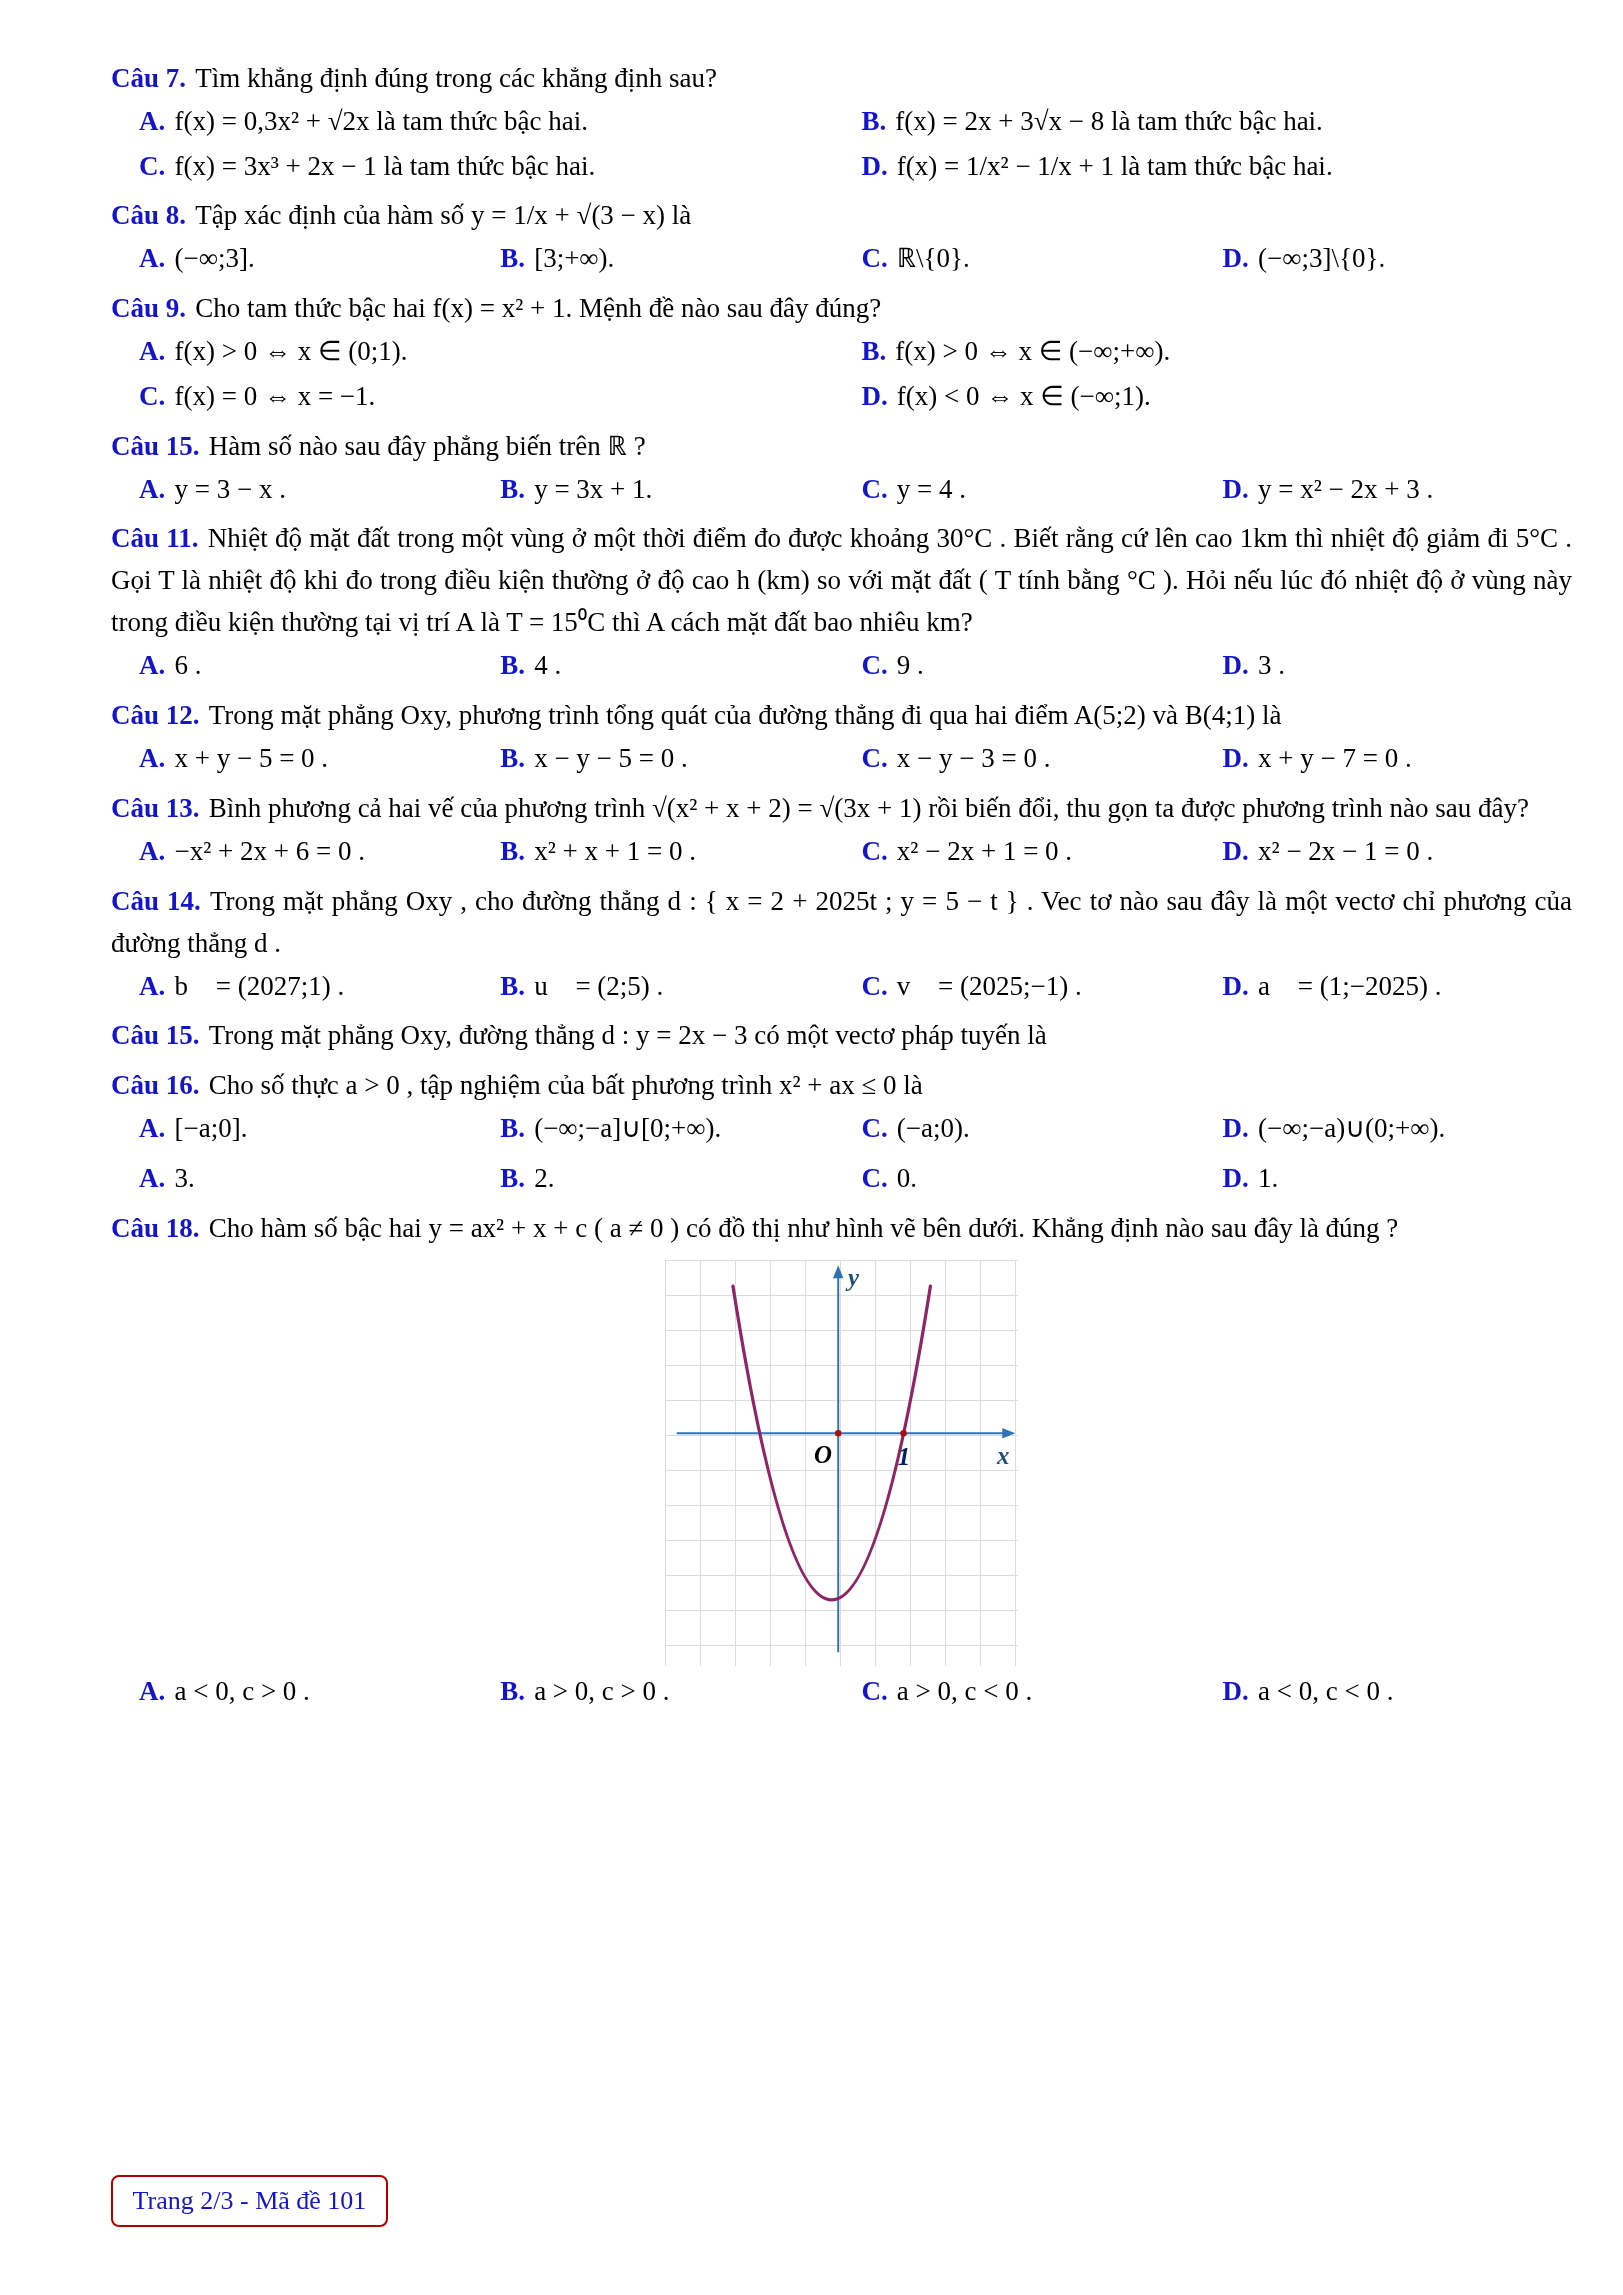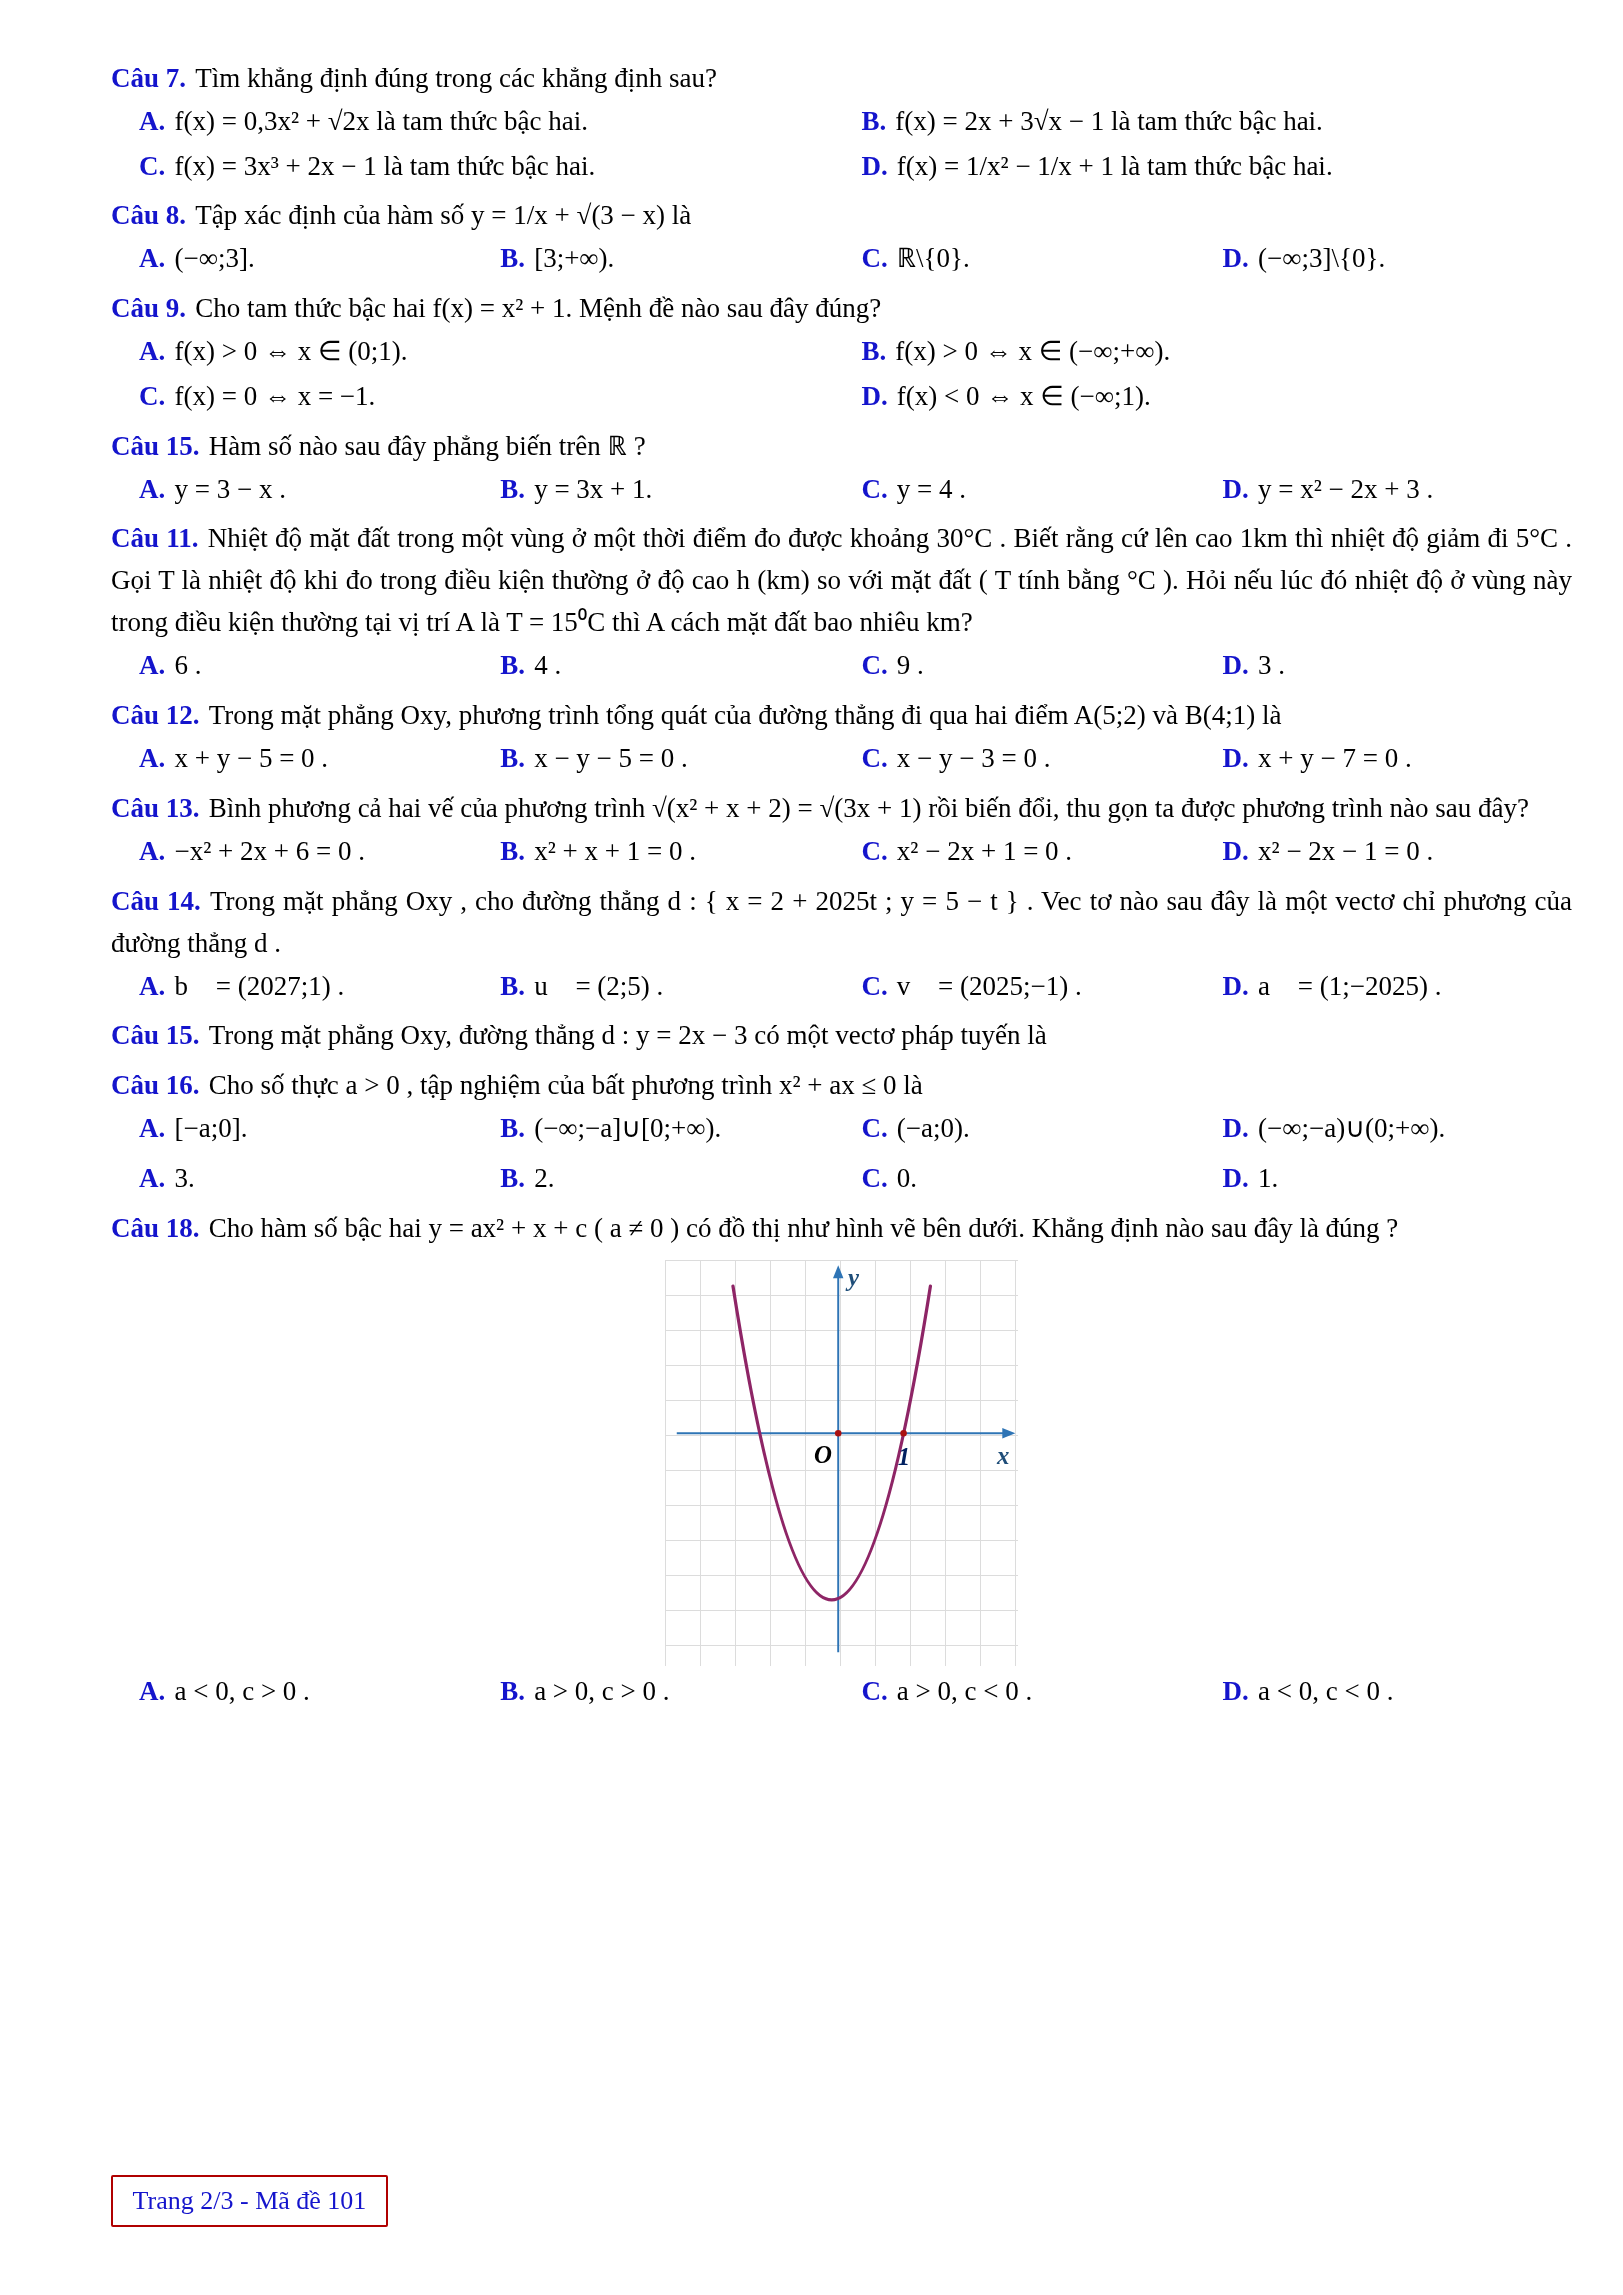--- a/index.html
+++ b/index.html
@@ -27,35 +27,35 @@
   .graph-grid {
     position: absolute; inset: 0;
     background-image:
       repeating-linear-gradient(to right, #dcdcdc 0, #dcdcdc 0.7px, transparent 0.7px, transparent 35px),
       repeating-linear-gradient(to bottom, #dcdcdc 0, #dcdcdc 0.7px, transparent 0.7px, transparent 35px);
   }
   .graph-svg { position: absolute; inset: 0; }
   .graph-label { font-family: "Liberation Serif", serif; font-style: italic; font-weight: bold; font-size: 38px; }
   .footer-box {
     position: absolute; left: 111px; bottom: 68px;
-    border: 2px solid #b00000; border-radius: 2px;
+    border: 2px solid #b00000; border-radius: 8px;
     padding: 3.9px 19.6px;
     color: #1414cc; font-size: 26px;
   }
 </style>
 </head>
 <body>
 
 <div class="page">
 
   <section class="question">
     <p class="q-text"><span class="q-label">Câu 7.</span><span>Tìm khẳng định đúng trong các khẳng định sau?</span></p>
     <div class="options cols-2">
       <div class="option"><span class="opt-key">A.</span><span class="opt-text">f(x) = 0,3x² + √2x  là tam thức bậc hai.</span></div>
-      <div class="option"><span class="opt-key">B.</span><span class="opt-text">f(x) = 2x + 3√x − 1  là tam thức bậc hai.</span></div>
+      <div class="option"><span class="opt-key">B.</span><span class="opt-text">f(x) = 2x + 3√x − 8  là tam thức bậc hai.</span></div>
       <div class="option"><span class="opt-key">C.</span><span class="opt-text">f(x) = 3x³ + 2x − 1  là tam thức bậc hai.</span></div>
       <div class="option"><span class="opt-key">D.</span><span class="opt-text">f(x) = 1/x² − 1/x + 1  là tam thức bậc hai.</span></div>
     </div>
   </section>
 
   <section class="question">
     <p class="q-text"><span class="q-label">Câu 8.</span><span>Tập xác định của hàm số  y = 1/x + √(3 − x)  là</span></p>
     <div class="options cols-4">
       <div class="option"><span class="opt-key">A.</span><span class="opt-text">(−∞;3].</span></div>
       <div class="option"><span class="opt-key">B.</span><span class="opt-text">[3;+∞).</span></div>

